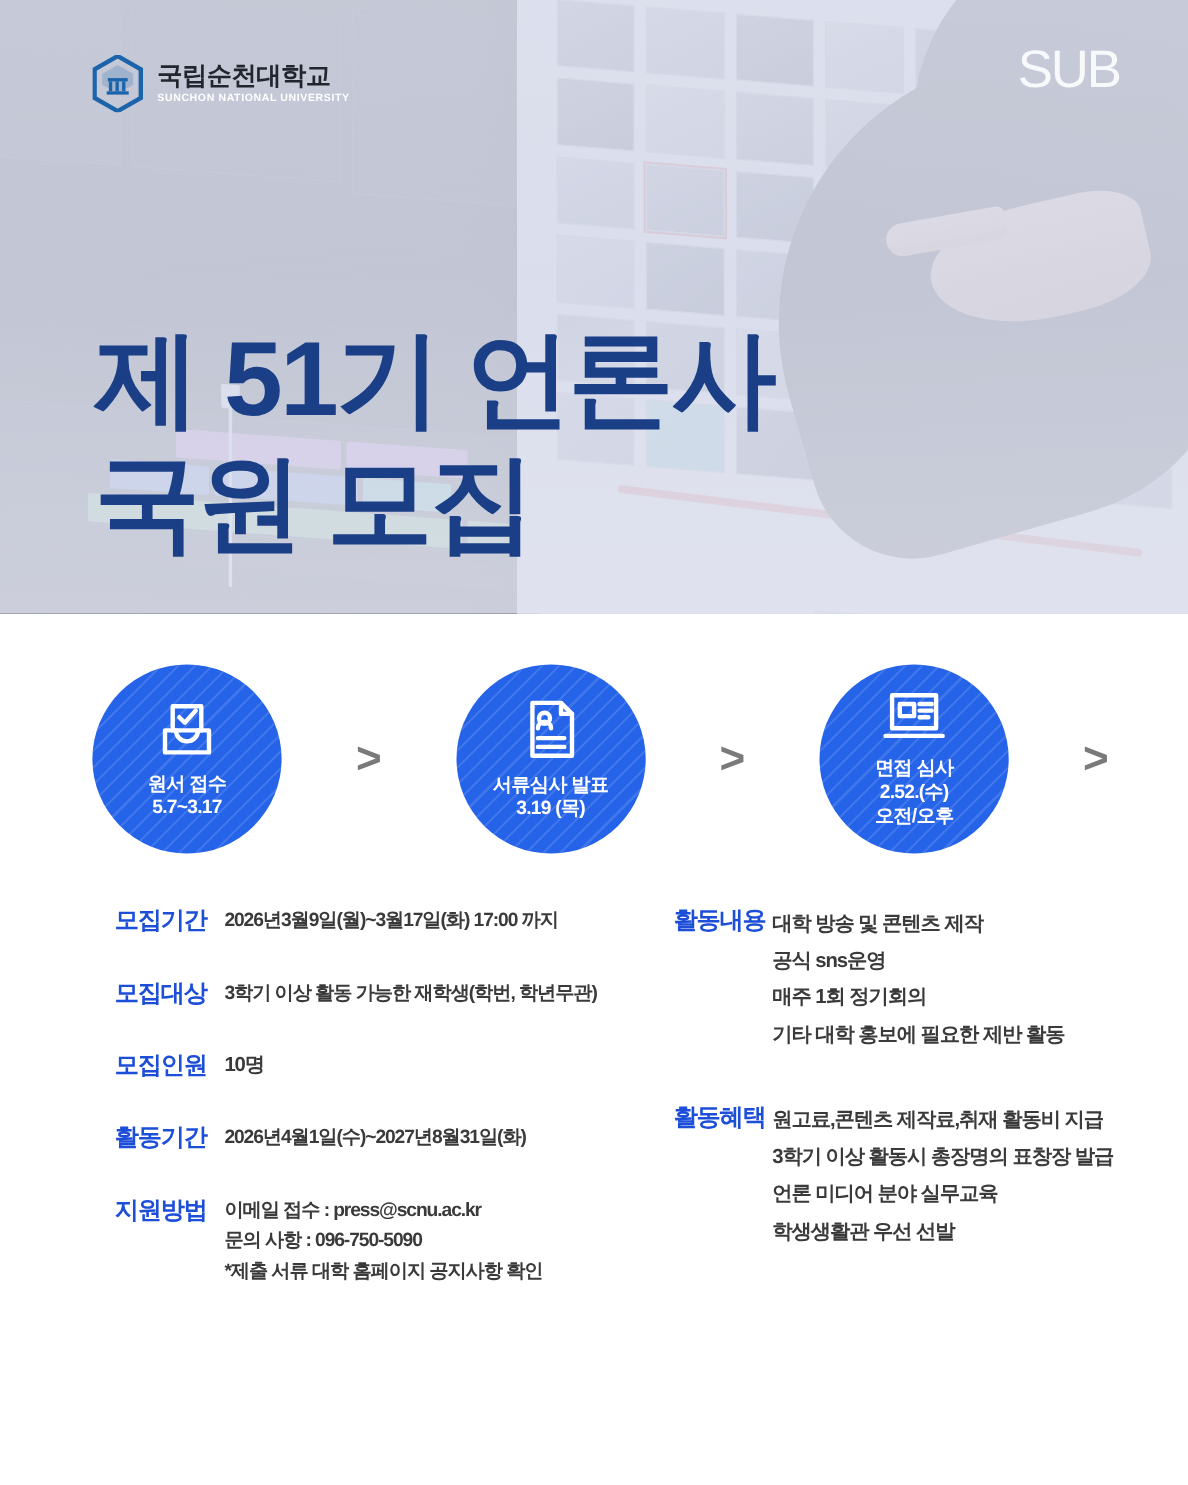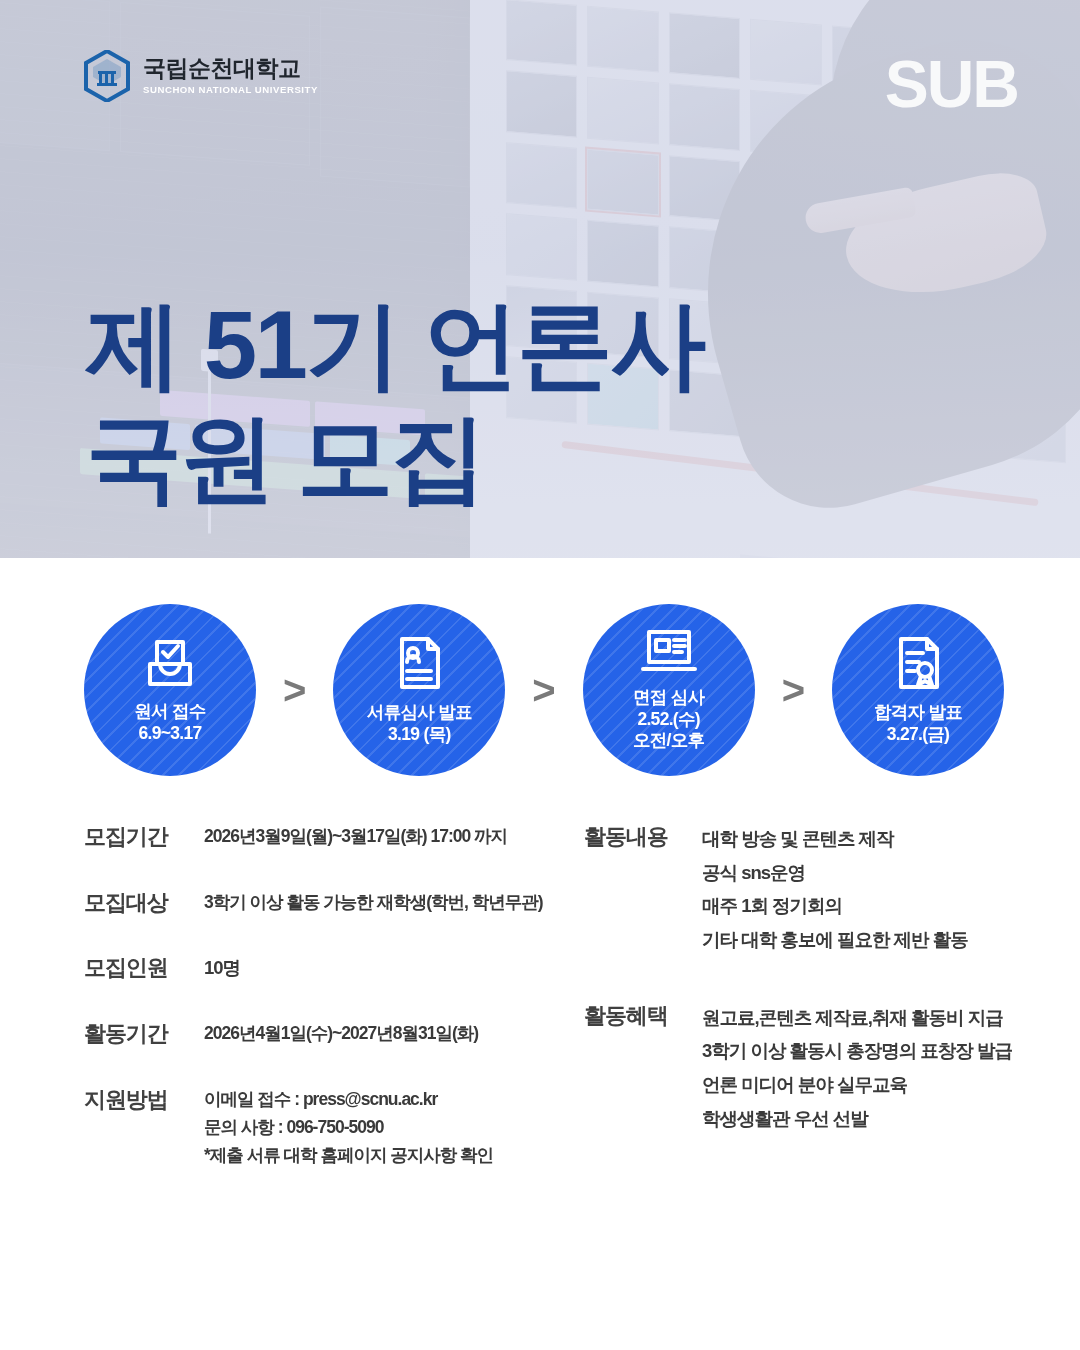--- a/index.html
+++ b/index.html
@@ -148,22 +148,22 @@
   .logo-mark{ width:46px; height:52px; display:block; }
   .logo-text{ display:flex; flex-direction:column; line-height:1; }
   .logo-ko{
     font-size:23px; font-weight:700; color:#20262e; letter-spacing:-.5px;
   }
   .logo-en{
     font-size:9.6px; font-weight:700; color:#ffffff; letter-spacing:.55px; margin-top:5px;
   }
 
   .sub-logo{
-    position:absolute; right:62px; top:51px; z-index:6;
-    font-size:66px; font-weight:700; letter-spacing:-2px;
+    position:absolute; right:62px; top:40px; z-index:6;
+    font-size:48px; font-weight:400; letter-spacing:-2px;
     color:rgba(255,255,255,.88);
     line-height:1;
   }
 
   .hero-title{
     position:absolute; left:86px; top:288px; z-index:6;
     font-size:96px; font-weight:800; letter-spacing:-2.5px;
     line-height:1.18;
     color:#1b3f86;
     white-space:pre-line;
@@ -213,22 +213,22 @@
   
   .details{
     display:flex; margin-top:46px; width:940px;
   }
   .col-left{ width:500px; }
   .col-right{ width:440px; }
 
   .row{ display:flex; margin-bottom:36px; }
   .row:last-child{ margin-bottom:0; }
   .row-label{
-    width:104px; flex:0 0 104px; 
-    color:#404040; font-size:22px; font-weight:800; letter-spacing:-1.1px;
+    width:104px; flex:0 0 104px; text-align:right;
+    color:#1d4ed8; font-size:22px; font-weight:800; letter-spacing:-1.1px;
     line-height:1.35;
   }
   .row-value{
     margin-left:16px; color:#3a3a3a; font-size:18.5px; font-weight:700;
     letter-spacing:-1px; line-height:1.6; white-space:pre-line;
   }
   .row-value.small{ font-size:17.5px; }
   .col-right .row-label{ width:112px; flex:0 0 112px; }
   .col-right .row{ margin-bottom:44px; }
   .col-right .row-value{ margin-left:6px; font-size:18.5px; line-height:1.82; }
@@ -347,21 +347,21 @@
 
       <div class="step">
         <span class="step-icon">
           <svg width="56" height="54" viewBox="0 0 56 54" fill="none" stroke="#fff" stroke-width="4" stroke-linecap="round" stroke-linejoin="round">
             <path d="M15 6 h26 v22 h-26 z"></path>
             <path d="M21 16 l5 5 l10 -11"></path>
             <path d="M8 28 h10 a10 10 0 0 0 20 0 h10 v20 h-40 z"></path>
           </svg>
         </span>
         <span class="step-label">원서 접수
-6.9~3.17</span>
+5.7~3.17</span>
       </div>
 
       <span class="chev">&gt;</span>
 
       <div class="step">
         <span class="step-icon">
           <svg width="50" height="56" viewBox="0 0 50 56" fill="none" stroke="#fff" stroke-width="4" stroke-linecap="round" stroke-linejoin="round">
             <path d="M8 4 h26 l10 10 v38 h-36 z"></path>
             <path d="M34 4 v10 h10"></path>
             <circle cx="19" cy="18" r="5"></circle>
@@ -384,33 +384,20 @@
             <path d="M3 41 h52"></path>
           </svg>
         </span>
         <span class="step-label">면접 심사
 2.52.(수)
 오전/오후</span>
       </div>
 
       <span class="chev">&gt;</span>
 
-      <div class="step">
-        <span class="step-icon">
-          <svg width="50" height="56" viewBox="0 0 50 56" fill="none" stroke="#fff" stroke-width="4" stroke-linecap="round" stroke-linejoin="round">
-            <path d="M8 4 h26 l10 10 v38 h-36 z"></path>
-            <path d="M34 4 v10 h10"></path>
-            <path d="M14 18 h16 M14 27 h12 M14 36 h8"></path>
-            <circle cx="32" cy="35" r="7"></circle>
-            <path d="M28 41 l-3 9 l7 -4 l7 4 l-3 -9"></path>
-          </svg>
-        </span>
-        <span class="step-label">합격자 발표
-3.27.(금)</span>
-      </div>
 
     </div>
   </div>
 
   <div class="section">
 
     <div class="details">
 
       <div class="col-left">
         <div class="row">

